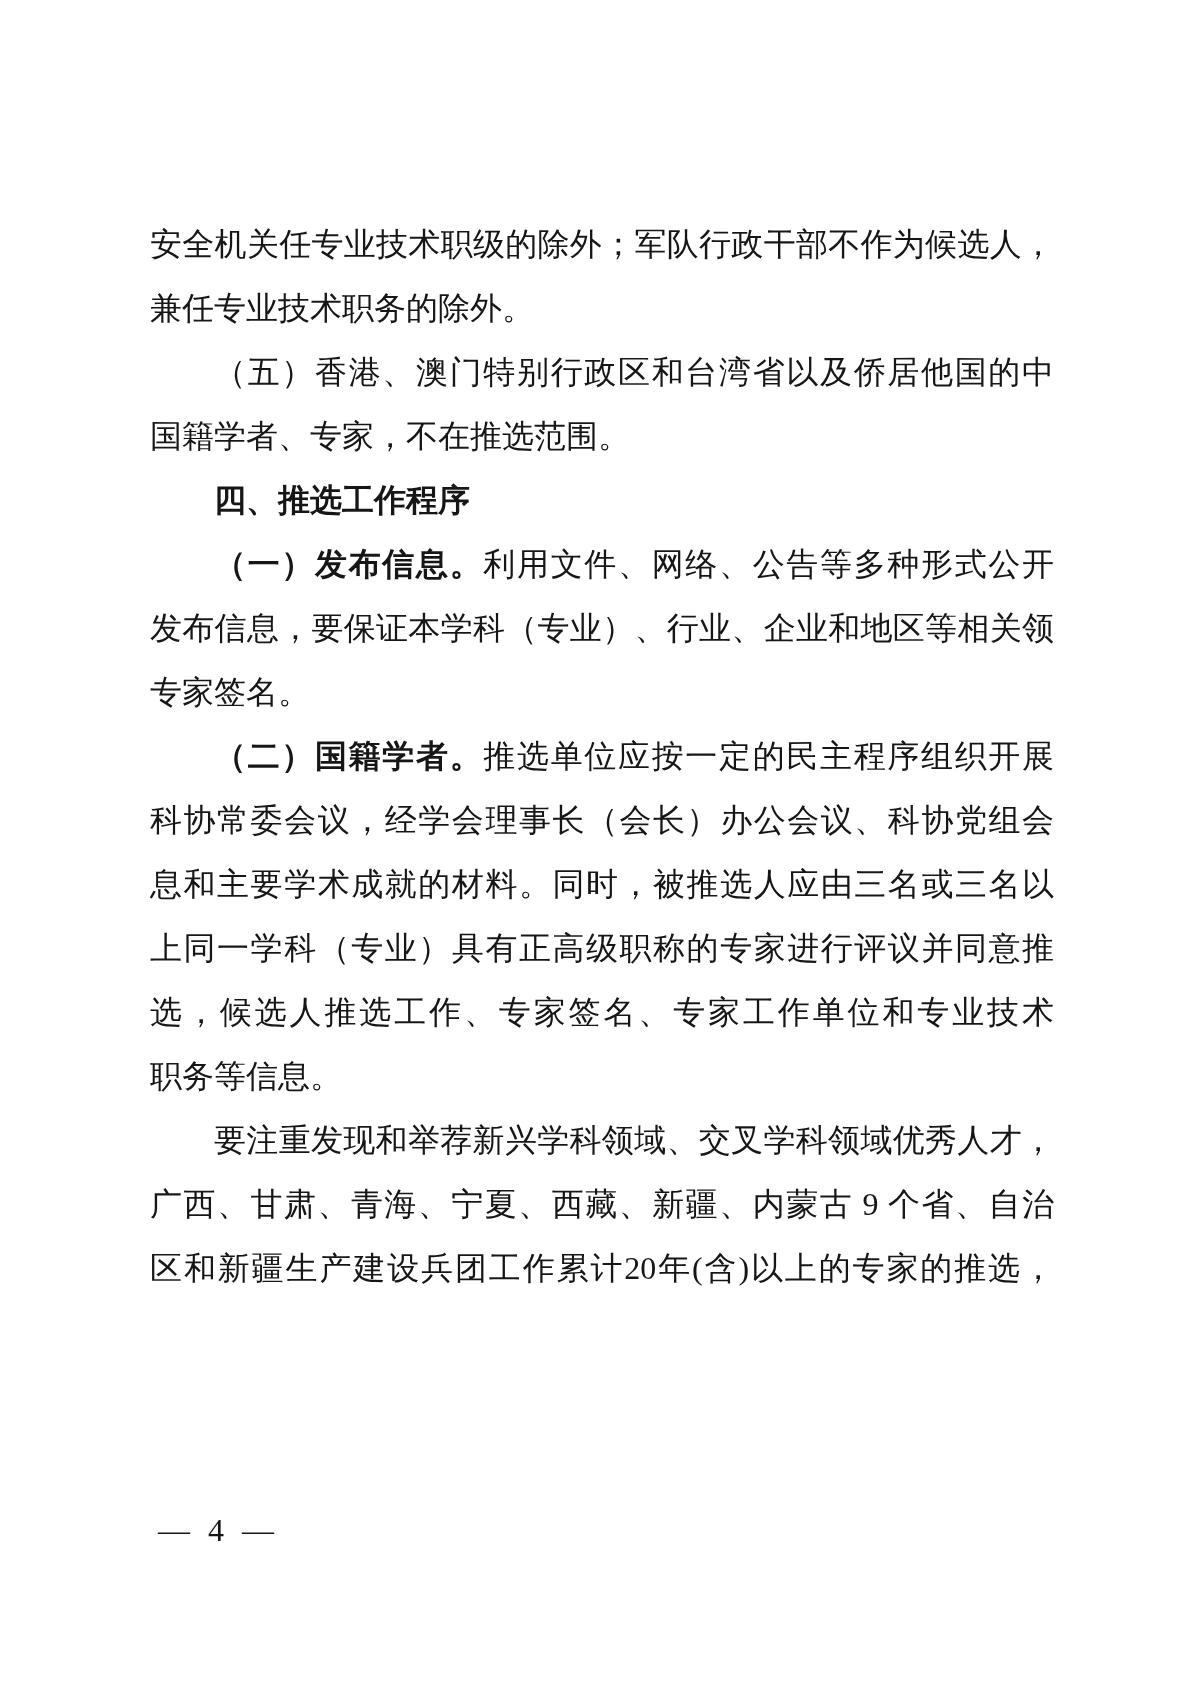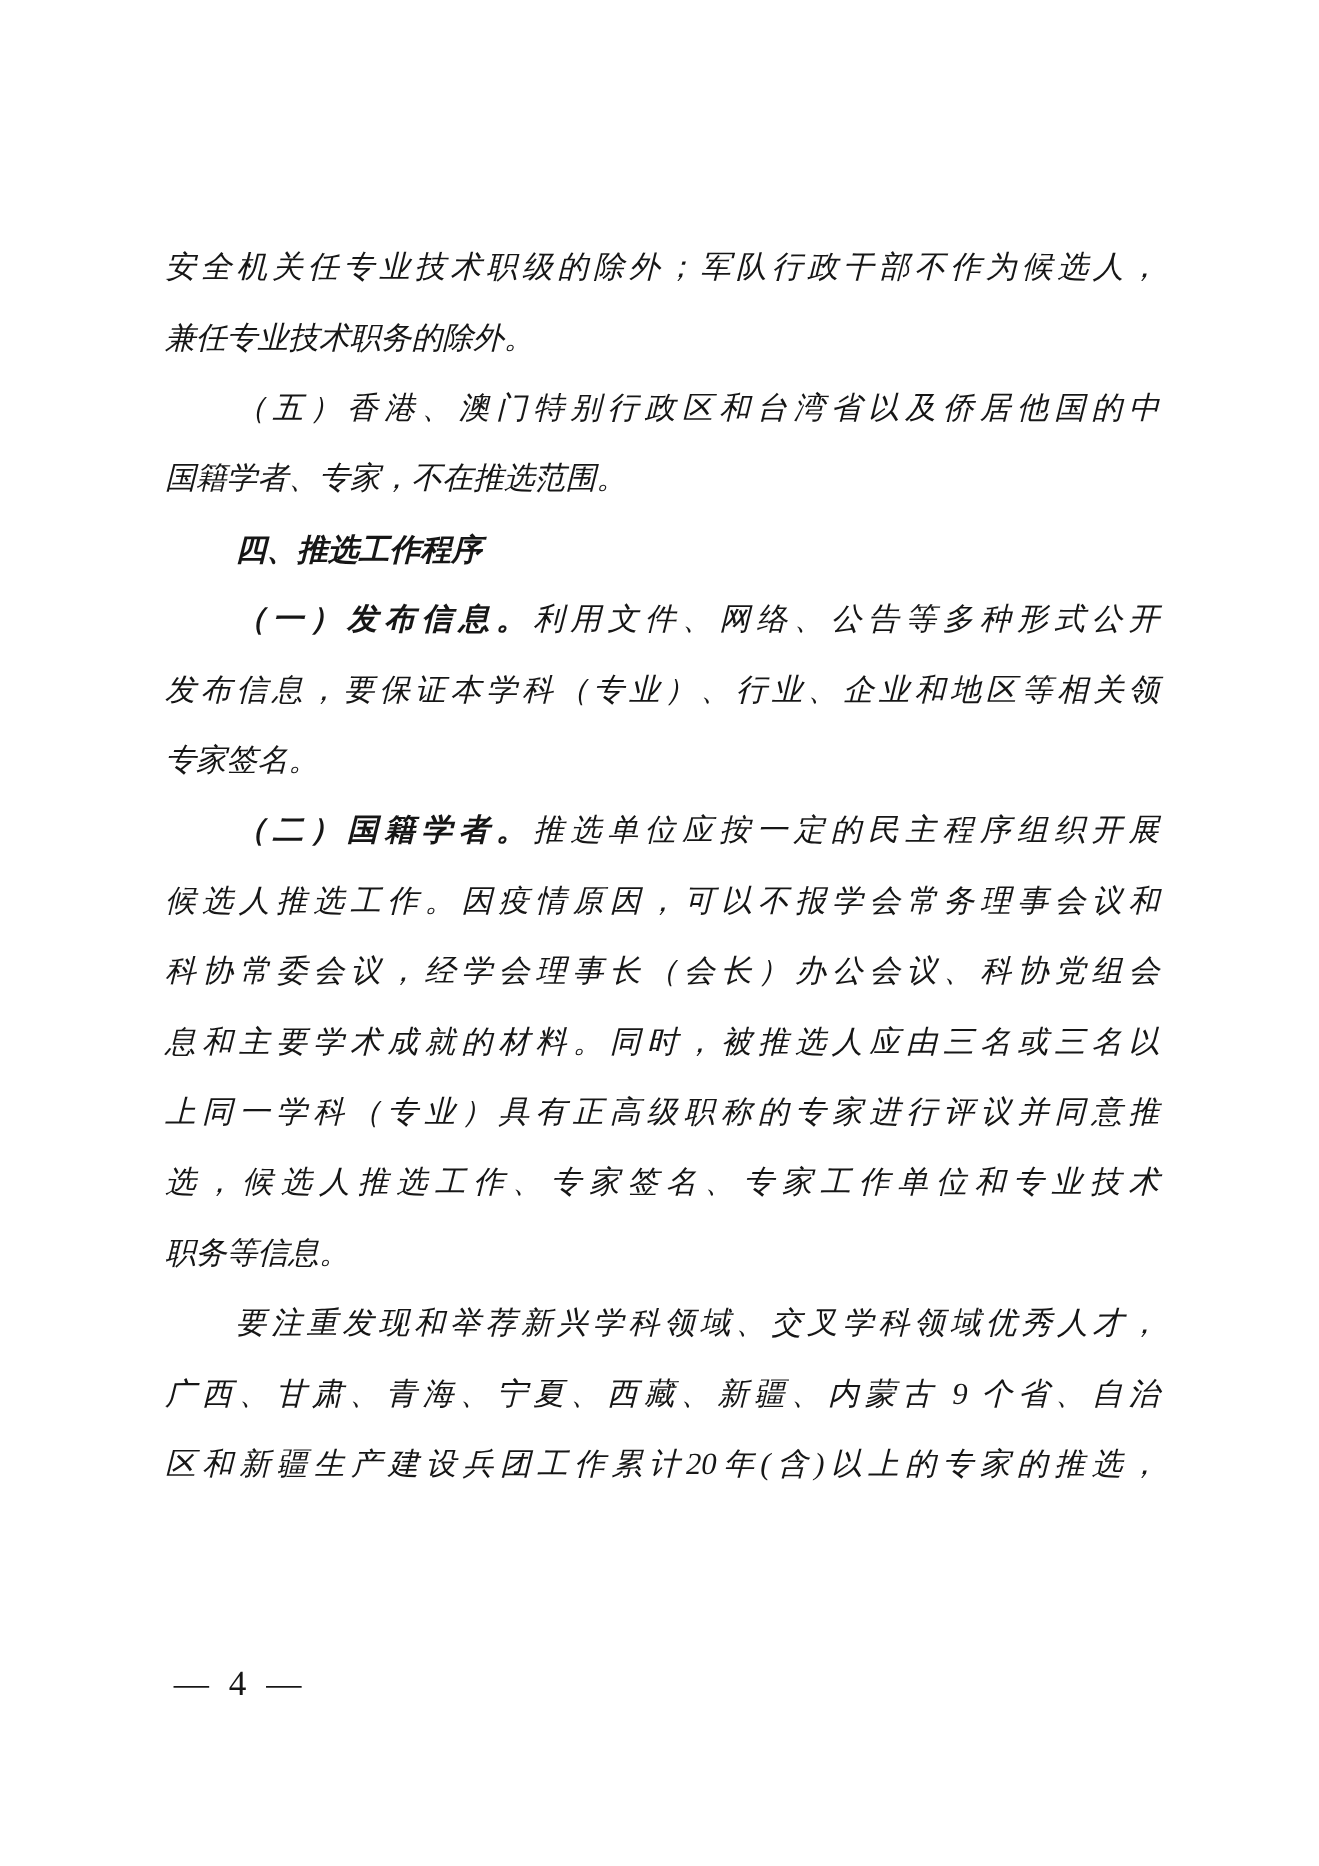--- a/index.html
+++ b/index.html
@@ -22,27 +22,26 @@
     top: 212px;
     width: 904px;
   }
   .para {
     margin: 0;
     padding: 0;
   }
   .line {
     height: 64px;
     line-height: 64px;
-    font-size: 28px;
+    font-size: 32px;
     letter-spacing: 0;
     text-align: justify;
     text-align-last: justify;
     white-space: normal;
     overflow: visible;
-    font-style: italic;
   }
   .line.last {
     text-align: left;
     text-align-last: left;
   }
   .para.indent .line:first-child {
     text-indent: 64px;
   }
   .para.heading .line {
     font-family: "Liberation Sans", "DejaVu Sans", sans-serif;
@@ -80,21 +79,20 @@
       <div class="para heading indent">
         <div class="line last">四、推选工作程序</div>
       </div>
       <div class="para body indent">
         <div class="line"><b class="lead">（一）发布信息。</b>利用文件、网络、公告等多种形式公开</div>
         <div class="line">发布信息，要保证本学科（专业）、行业、企业和地区等相关领</div>
         <div class="line last">专家签名。</div>
       </div>
       <div class="para body indent">
         <div class="line"><b class="lead">（二）国籍学者。</b>推选单位应按一定的民主程序组织开展</div>
-        <div class="line">候选人推选工作。因疫情原因，可以不报学会常务理事会议和</div>
         <div class="line">科协常委会议，经学会理事长（会长）办公会议、科协党组会</div>
         <div class="line">息和主要学术成就的材料。同时，被推选人应由三名或三名以</div>
         <div class="line">上同一学科（专业）具有正高级职称的专家进行评议并同意推</div>
         <div class="line">选，候选人推选工作、专家签名、专家工作单位和专业技术</div>
         <div class="line last">职务等信息。</div>
       </div>
       <div class="para body indent">
         <div class="line">要注重发现和举荐新兴学科领域、交叉学科领域优秀人才，</div>
         <div class="line">广西、甘肃、青海、宁夏、西藏、新疆、内蒙古 9 个省、自治</div>
         <div class="line">区和新疆生产建设兵团工作累计20年(含)以上的专家的推选，</div>

